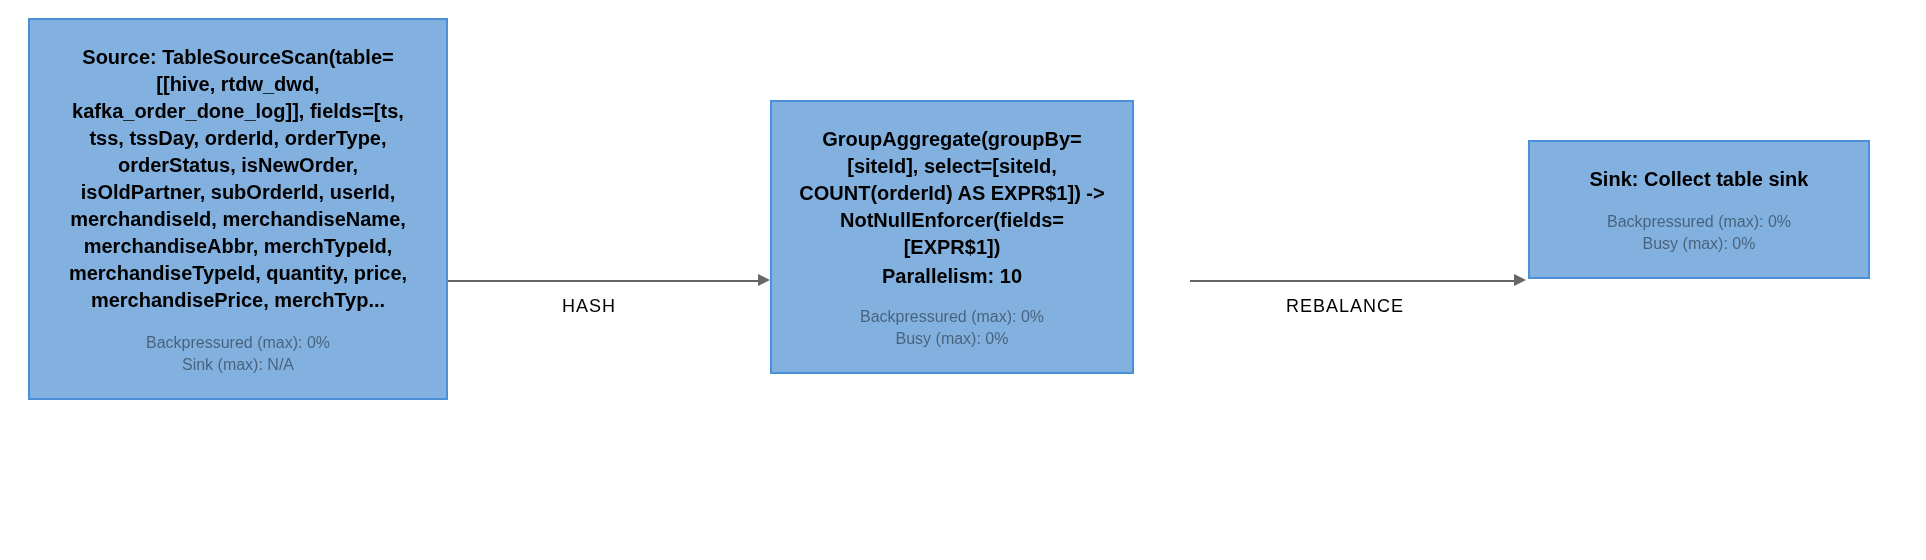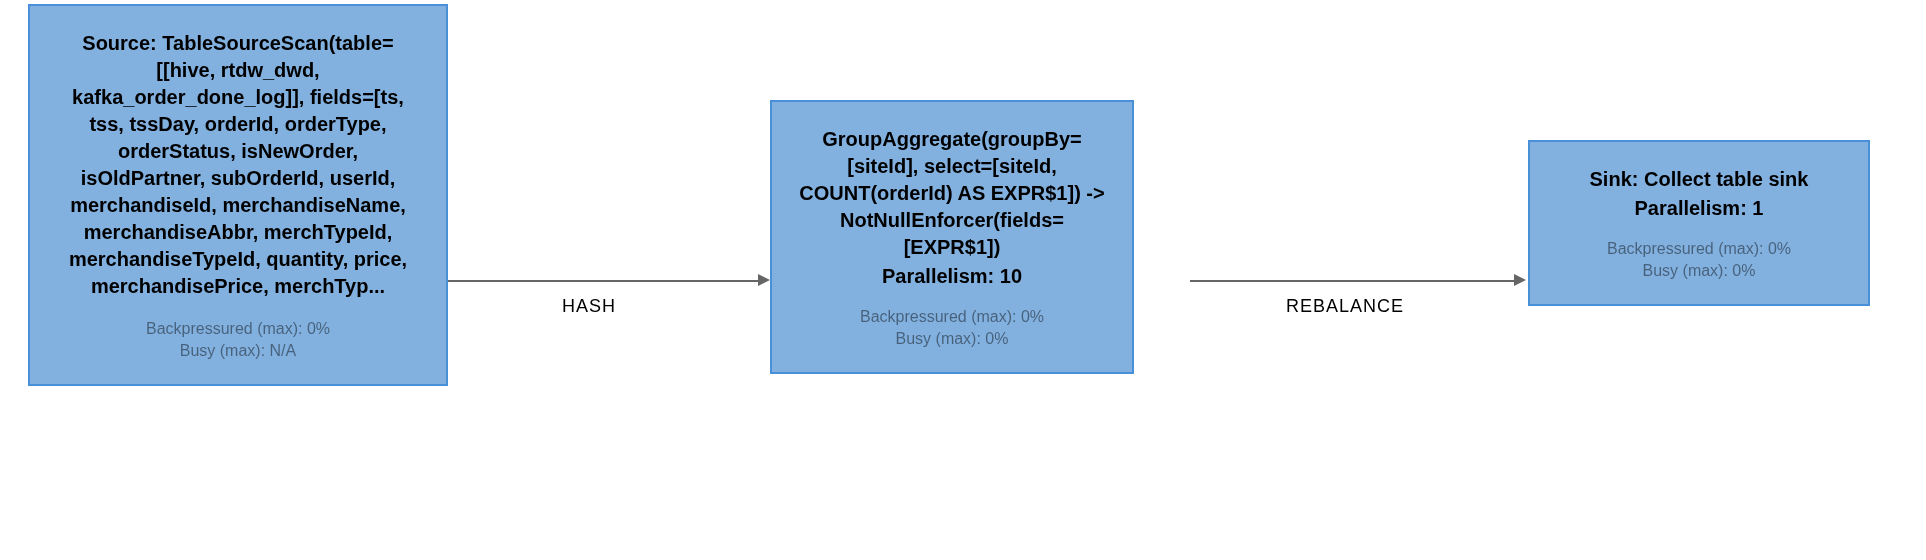--- a/index.html
+++ b/index.html
@@ -61,21 +61,21 @@
       position: absolute;
       font-size: 18px;
       color: #000000;
       letter-spacing: 1px;
       font-weight: 400;
     }
 
     
     #node-source {
       left: 28px;
-      top: 4px;
+      top: 18px;
       width: 420px;
     }
     #node-agg {
       left: 770px;
       top: 100px;
       width: 364px;
     }
     #node-sink {
       left: 1528px;
       top: 140px;
@@ -109,33 +109,32 @@
       left: 1286px;
       top: 296px;
     }
   </style>
 </head>
 <body>
 
 <div id="node-source" class="node">
   <div class="node-title">Source: TableSourceScan(table=[[hive, rtdw_dwd, kafka_order_done_log]], fields=[ts, tss, tssDay, orderId, orderType, orderStatus, isNewOrder, isOldPartner, subOrderId, userId, merchandiseId, merchandiseName, merchandiseAbbr, merchTypeId, merchandiseTypeId, quantity, price, merchandisePrice, merchTyp...</div>
   <div class="node-metric first">Backpressured (max): 0%</div>
-  <div class="node-metric">Busy (max): N/A</div>
+  <div class="node-metric">Sink (max): N/A</div>
 </div>
 
 <div id="node-agg" class="node">
   <div class="node-title">GroupAggregate(groupBy=[siteId], select=[siteId, COUNT(orderId) AS EXPR$1]) -&gt; NotNullEnforcer(fields=[EXPR$1])</div>
   <div class="node-parallelism">Parallelism: 10</div>
   <div class="node-metric first">Backpressured (max): 0%</div>
   <div class="node-metric">Busy (max): 0%</div>
 </div>
 
 <div id="node-sink" class="node">
   <div class="node-title">Sink: Collect table sink</div>
-  <div class="node-parallelism">Parallelism: 1</div>
   <div class="node-metric first">Backpressured (max): 0%</div>
   <div class="node-metric">Busy (max): 0%</div>
 </div>
 
 <div id="edge1" class="edge"></div>
 <div id="arrow1" class="arrowhead"></div>
 <div id="label1" class="edge-label">HASH</div>
 
 <div id="edge2" class="edge"></div>
 <div id="arrow2" class="arrowhead"></div>

